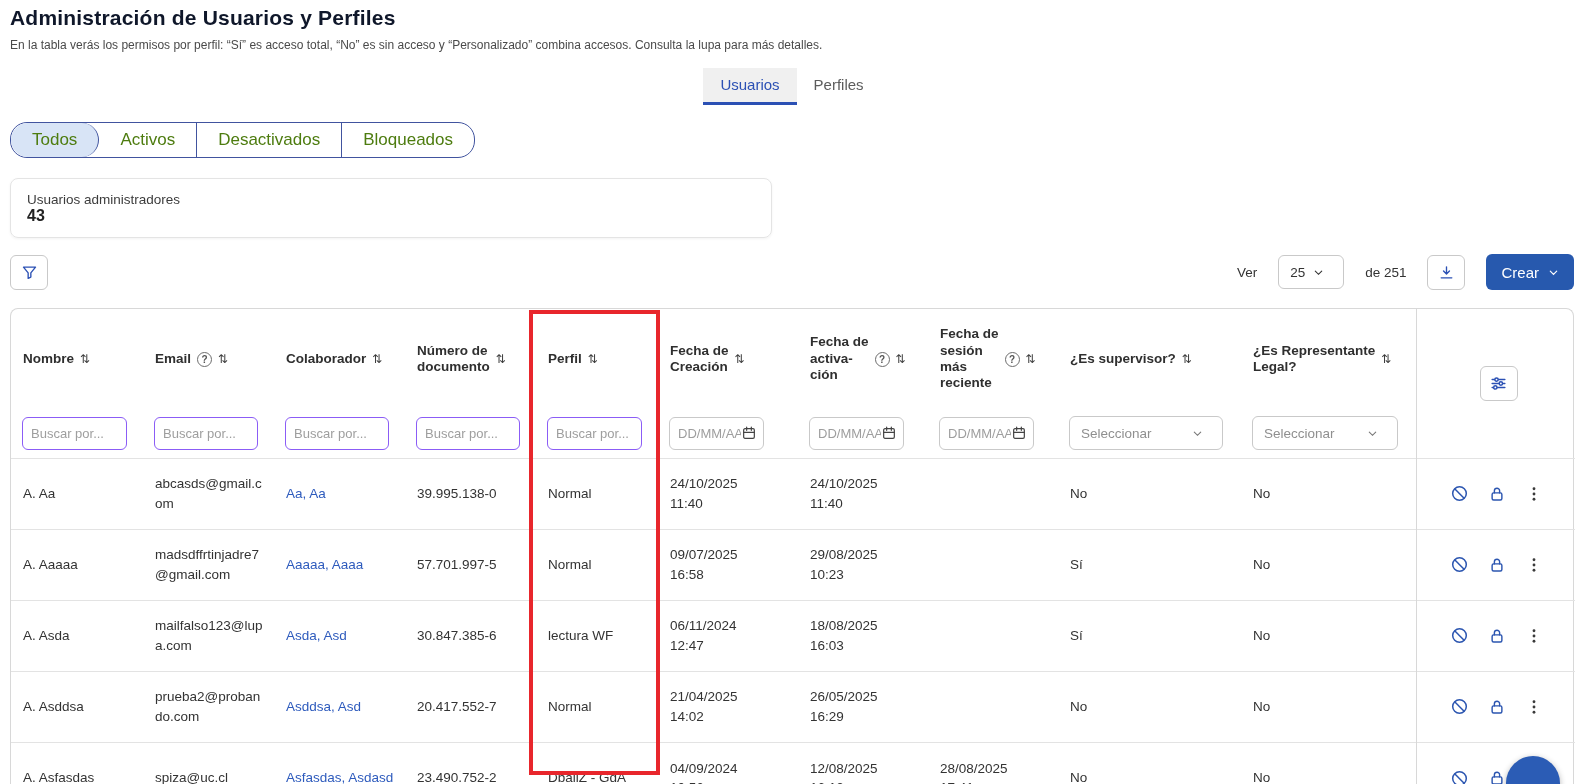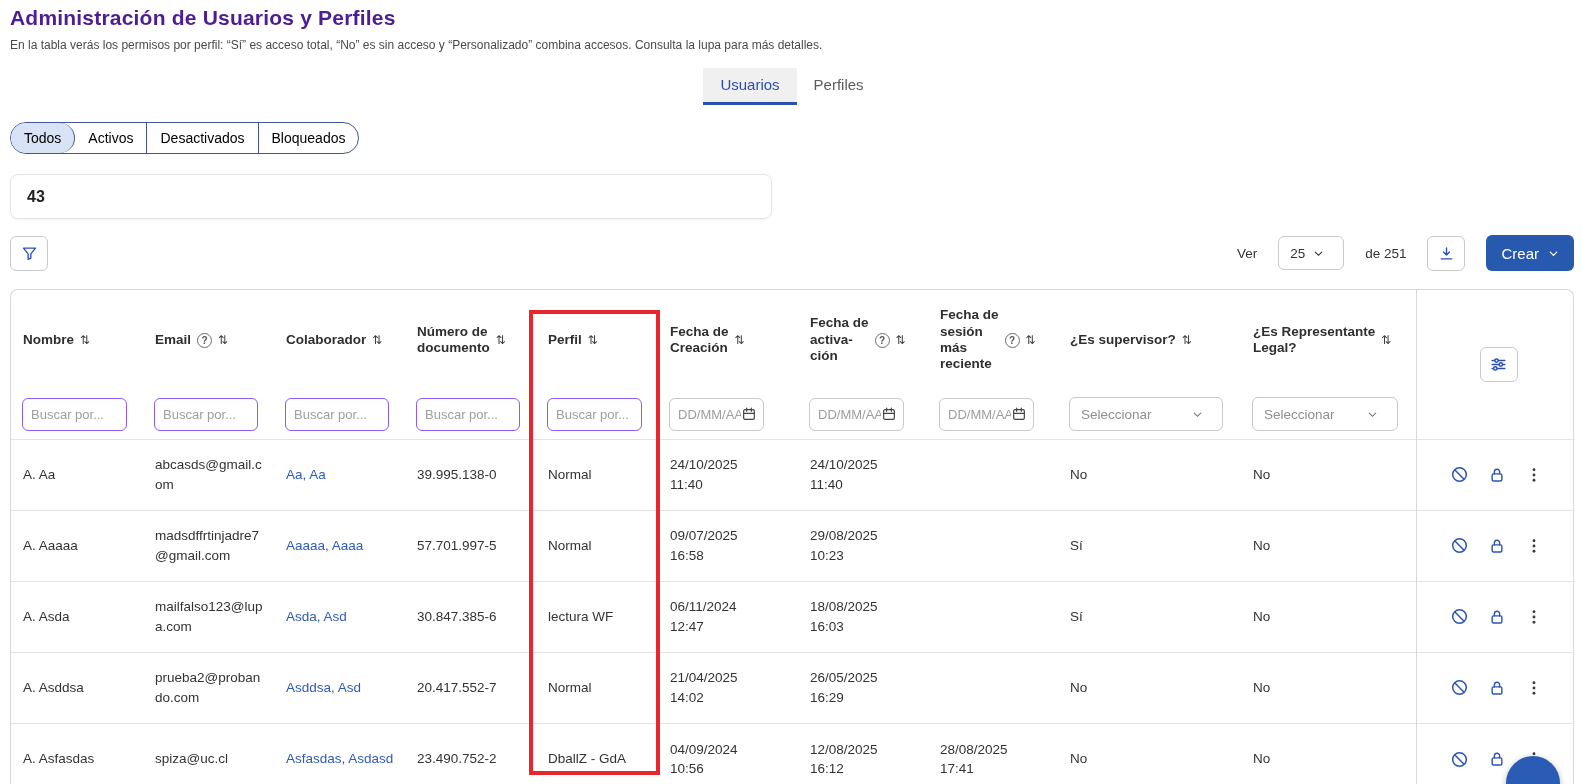--- a/index.html
+++ b/index.html
@@ -6,31 +6,31 @@
   html, body { width: 1582px; height: 784px; }
   body {
     font-family: "Liberation Sans", sans-serif;
     background: #ffffff;
     color: #2f2f2f;
     overflow: hidden;
     position: relative;
   }
   .page { padding: 6px 8px 0 10px; }
 
-  h1 { font-size: 21px; font-weight: 700; color: #4c1d95; letter-spacing: .2px; }
+  h1 { font-size: 21px; font-weight: 700; color: #0f172a; letter-spacing: .2px; }
   .subtitle { font-size: 12px; color: #4a4a4a; margin-top: 8px; }
 
   
   .tabs { display: flex; margin-top: 16px; justify-content: center; }
   .tab { padding: 8px 17px 9px; font-size: 15px; color: #5c5c5c; cursor: pointer; }
   .tab.active { color: #2b50b4; background: #f0f0f0; border-bottom: 3px solid #2b50b4; }
 
   
   .segmented { display: inline-flex; margin-top: 17px; border: 1px solid #41549f; border-radius: 17px; background: #fff; }
-  .segment { padding: 7px 13px; font-size: 14px; color: #000000; cursor: pointer; border-right: 1px solid #41549f; }
+  .segment { padding: 7px 21px; font-size: 17px; color: #4d7c0f; cursor: pointer; border-right: 1px solid #41549f; }
   .segment:last-child { border-right: none; }
   .segment.selected { background: #d8e4f6; border-radius: 17px; }
 
   
   .stats-card { margin-top: 20px; width: 762px; border: 1px solid #e4e4e4; border-radius: 8px; padding: 13px 16px 12px; box-shadow: 0 1px 3px rgba(0,0,0,.05); }
   .stats-label { font-size: 13.5px; color: #3c3c3c; }
   .stats-value { font-size: 16px; font-weight: 600; color: #222; }
 
   
   .toolbar { margin-top: 16px; display: flex; align-items: center; }
@@ -87,20 +87,21 @@
   </div>
 
   <div class="segmented">
     <div class="segment selected">Todos</div>
     <div class="segment">Activos</div>
     <div class="segment">Desactivados</div>
     <div class="segment">Bloqueados</div>
   </div>
 
   <div class="stats-card">
+    <div class="stats-label">Usuarios administradores</div>
     <div class="stats-value">43</div>
   </div>
 
   <div class="toolbar">
     <button class="icon-btn">
       <span style="display:flex">
         <svg width="17" height="17" viewBox="0 0 24 24" fill="none" stroke="currentColor" stroke-width="1.9" stroke-linejoin="round">
             <path d="M3.5 4.5h17l-6.6 8v6l-3.8 1.8v-7.8l-6.6-8z"></path>
           </svg>
       </span>

